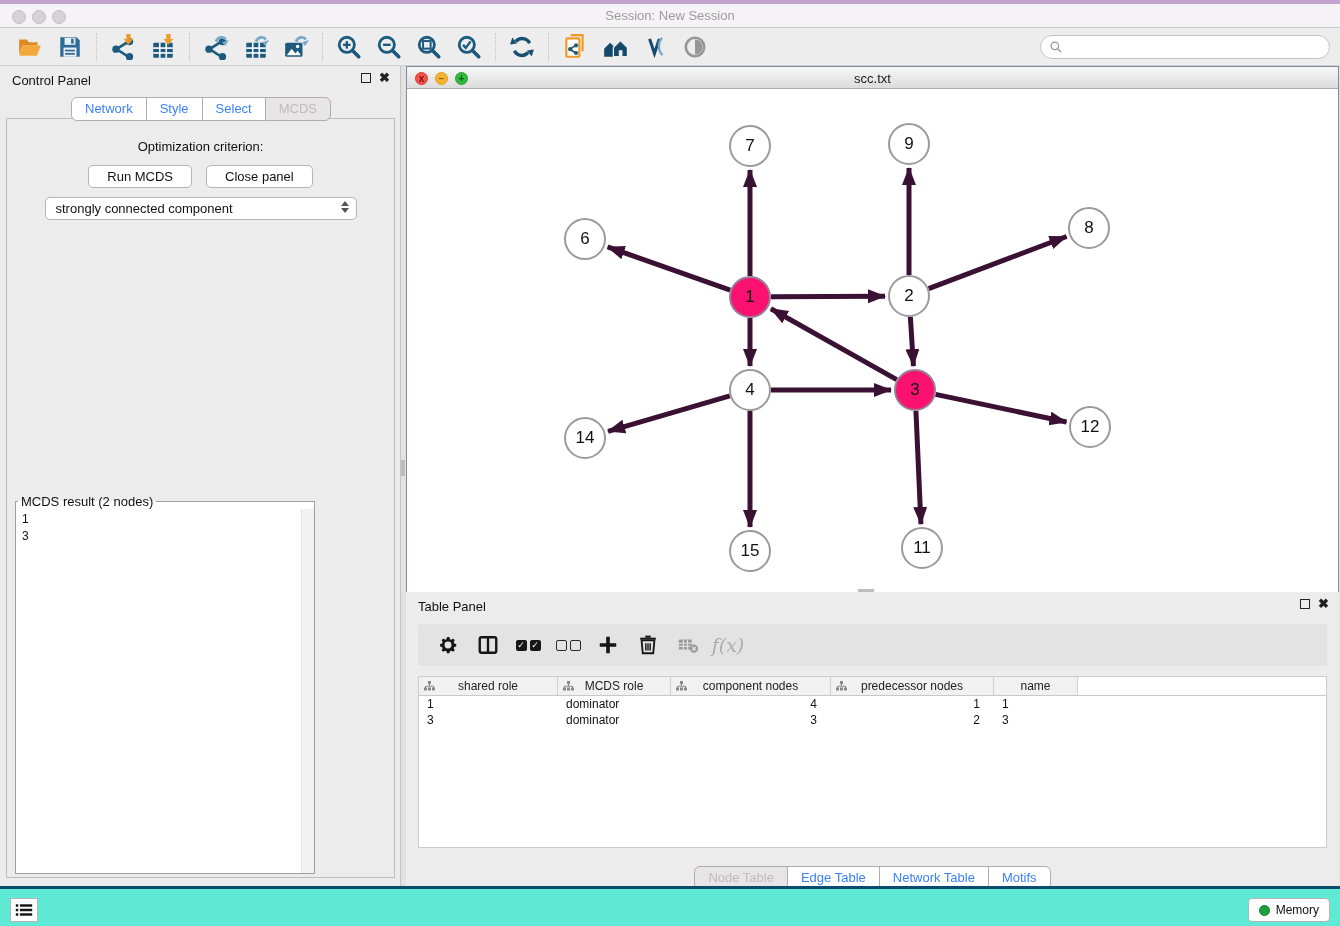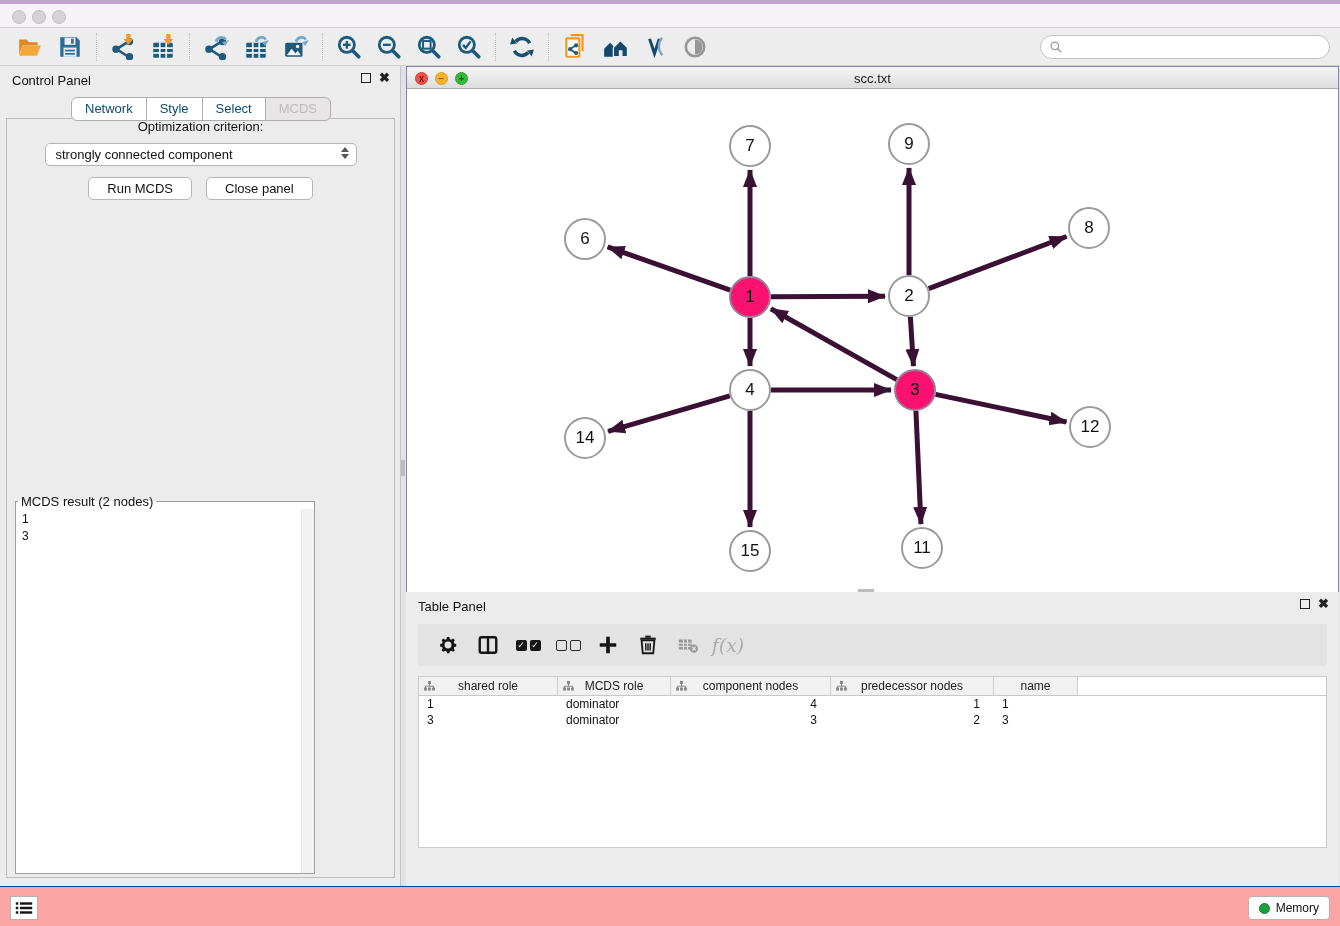--- a/index.html
+++ b/index.html
@@ -32,30 +32,30 @@
   
   #control-panel { position:absolute; left:0; top:66px; width:401px; height:820px;
                    background:#ececec; border-right:1px solid #c4c4c4; }
   .panel-header { position:relative; height:26px; }
   .panel-header .ph-title { position:absolute; left:12px; top:7px; font-size:13px; color:#111; }
   .ph-icons { position:absolute; right:10px; top:7px; display:flex; gap:8px; align-items:center; }
   .float-btn { width:10px; height:10px; border:1.5px solid #222; display:inline-block; background:transparent; }
   .close-btn { font-size:13px; font-weight:bold; color:#222; line-height:10px; }
 
   .seg-tabs { display:flex; }
-  .seg-tab { border:1px solid #aeaeae; background:#fff; color:#0c4a6e; font-size:13px;
+  .seg-tab { border:1px solid #aeaeae; background:#fff; color:#3b82f6; font-size:13px;
              padding:3px 13px 4px; margin-left:-1px; white-space:nowrap; }
   .seg-tab:first-child { border-radius:6px 0 0 6px; margin-left:0; }
   .seg-tab:last-child  { border-radius:0 6px 6px 0; }
   .seg-tab.active { background:#e7e5e5; color:#bcbcbc; }
   #cp-tabs { position:absolute; left:71px; top:31px; z-index:2; }
 
   #cp-body { position:absolute; left:6px; top:52px; width:389px; height:760px;
              border:1px solid #bdbdbd; background:#ececec; }
-  #opt-label { text-align:center; font-size:13px; color:#111; }
+  #opt-label { margin-top:20px; text-align:center; font-size:13px; color:#111; }
   #opt-select { position:relative; margin:9px auto 0; width:312px; height:23px; background:#fff;
                 border:1px solid #b5b5b5; border-radius:5px; font-size:13px; color:#111;
                 display:flex; align-items:center; padding-left:10px; }
   #opt-select .chevrons { position:absolute; right:7px; top:3px; display:flex; flex-direction:column; gap:2px; }
   .chev-up { width:0; height:0; border-left:4px solid transparent; border-right:4px solid transparent; border-bottom:5px solid #555; }
   .chev-dn { width:0; height:0; border-left:4px solid transparent; border-right:4px solid transparent; border-top:5px solid #555; }
   #cp-buttons { margin-top:11px; display:flex; justify-content:center; gap:14px; }
   .cp-btn { height:23px; background:#fff; border:1px solid #b5b5b5; border-radius:5px;
             font-size:13px; color:#111; padding:0 18px; font-family:"Liberation Sans",sans-serif; }
 
@@ -105,39 +105,40 @@
   .th .th-label { flex:1; text-align:center; }
   .th .col-icon { position:absolute; left:5px; top:4px; }
   .tr { display:flex; height:16px; }
   .td { font-size:12px; color:#111; line-height:16px; overflow:hidden; white-space:nowrap; }
   .td.l { text-align:left; padding-left:8px; }
   .td.r { text-align:right; padding-right:14px; }
 
   #tp-tabs { position:absolute; left:0; right:0; top:274px; display:flex; justify-content:center; }
 
   
-  #statusbar { position:absolute; left:0; top:886px; width:1340px; height:40px; background:#fca5a5;
-               border-top:1px solid #0c4a6e;padding-left:45px; }
+  #statusbar { position:absolute; left:0; top:886px; width:1340px; height:40px; background:#5eead4;
+               border-top:3px solid #0c4a6e;padding-left:45px; }
   #list-btn { position:absolute; left:10px; top:9px; width:28px; height:24px; background:#fdfdfd;
               border:1px solid #b3b3b3; display:flex; align-items:center; justify-content:center; }
   #memory-btn { position:absolute; right:10px; top:9px; height:24px; background:#fdfdfd;
                 border:1px solid #b3b3b3; border-radius:4px; display:flex; align-items:center;
                 gap:6px; padding:0 10px; font-size:12px; color:#111; font-family:"Liberation Sans",sans-serif; }
   #memory-dot { width:11px; height:11px; border-radius:50%; background:#1da03c; border:1px solid #157c2e; }
 </style>
 </head>
 <body>
 
 <div id="app">
 
   <div id="titlebar">
     <div class="accent"></div>
     <span class="traffic t1"></span>
     <span class="traffic t2"></span>
     <span class="traffic t3"></span>
+    <div id="window-title">Session: New Session</div>
   </div>
 
   <div id="toolbar">
     <div id="toolbar-groups" style="display:flex;align-items:center;">
         <button class="tb-btn">
           <svg width="26" height="26" viewBox="0 0 24 24">
             <path d="M2 5 h7 l2 2.5 h8 v3 H5 L2 19z" fill="#dd8a22"></path>
             <path d="M5 10.5 h17 L18.5 20 H2z" fill="#f3a83c"></path>
           </svg>
         </button>
@@ -311,30 +312,30 @@
       </span>
     </div>
     <div id="cp-tabs" class="seg-tabs">
         <span class="seg-tab">Network</span>
         <span class="seg-tab">Style</span>
         <span class="seg-tab">Select</span>
         <span class="seg-tab active">MCDS</span>
       </div>
     <div id="cp-body">
       <div id="opt-label">Optimization criterion:</div>
+      <div id="cp-buttons">
+        <button class="cp-btn">Run MCDS</button>
+        <button class="cp-btn">Close panel</button>
+      </div>
       <div id="opt-select">
         <span>strongly connected component</span>
         <span class="chevrons">
             <span class="chev-up"></span>
             <span class="chev-dn"></span>
           </span>
-      </div>
-      <div id="cp-buttons">
-        <button class="cp-btn">Run MCDS</button>
-        <button class="cp-btn">Close panel</button>
       </div>
       <fieldset id="result-fieldset">
         <legend>MCDS result (2 nodes)</legend>
         <div id="result-scroll">
           <div id="result-lines">
               <div>1</div>
               <div>3</div>
             </div>
           <div id="result-track"></div>
         </div>
@@ -511,20 +512,26 @@
           </div>
           <div class="tr">
             <div class="td l" style="width: 139px;">3</div>
             <div class="td l" style="width: 113px;">dominator</div>
             <div class="td r" style="width: 160px;">3</div>
             <div class="td r" style="width: 163px;">2</div>
             <div class="td l" style="width: 84px;">3</div>
           </div>
         </div>
     </div>
+    <div id="tp-tabs" class="seg-tabs">
+        <span class="seg-tab active">Node Table</span>
+        <span class="seg-tab">Edge Table</span>
+        <span class="seg-tab">Network Table</span>
+        <span class="seg-tab">Motifs</span>
+      </div>
   </div>
 
   <div id="statusbar">
     <button id="list-btn">
       <svg width="18" height="16" viewBox="0 0 22 18" fill="#161616">
         <rect x="1" y="2" width="3" height="3"></rect>
           <rect x="6" y="2" width="15" height="3"></rect>
         <rect x="1" y="7.5" width="3" height="3"></rect>
           <rect x="6" y="7.5" width="15" height="3"></rect>
         <rect x="1" y="13" width="3" height="3"></rect>

